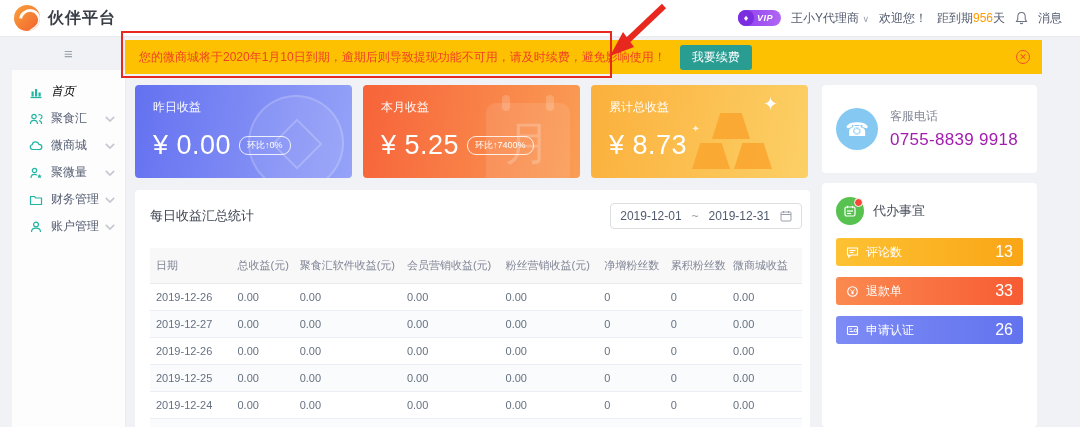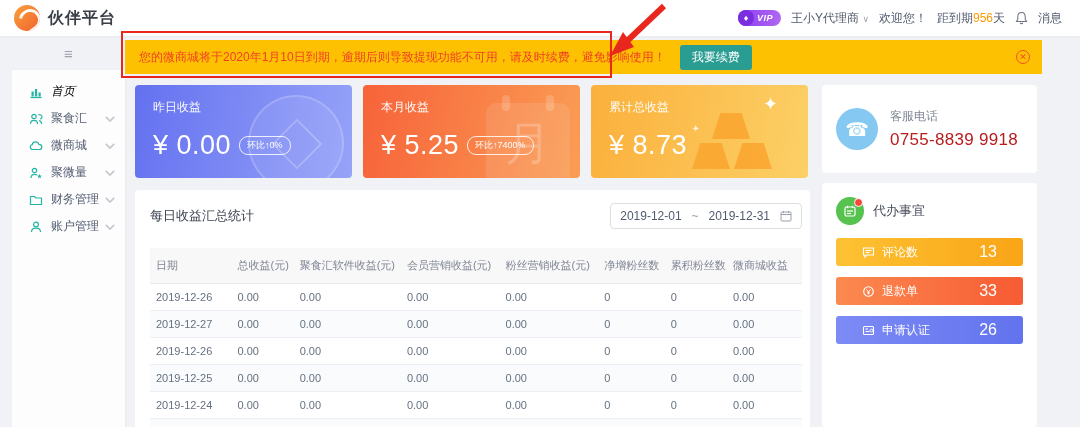--- a/index.html
+++ b/index.html
@@ -78,31 +78,31 @@
   .ingot { position:absolute; background:#f9a42e; opacity:.85;
     clip-path:polygon(22% 0,78% 0,100% 100%,0 100%); }
   .spark { position:absolute; color:#fff; }
 
   
   .svc-card { position:absolute; left:822px; top:85px; width:215px; height:88px; background:#fff;
     border-radius:4px; display:flex; align-items:center; padding:0 14px; gap:12px; }
   .svc-circle { width:42px; height:42px; border-radius:50%; background:#85c9f3; color:#fff;
     display:flex; align-items:center; justify-content:center; font-size:19px; flex:none; }
   .svc-label { font-size:12px; color:#808695; }
-  .svc-phone { font-size:17px; color:#b91c1c; margin-top:5px; letter-spacing:.3px; }
+  .svc-phone { font-size:17px; color:#a21caf; margin-top:5px; letter-spacing:.3px; }
 
   .todo-card { position:absolute; left:822px; top:183px; width:215px; height:244px; background:#fff;
     border-radius:4px; padding:14px 14px 0 14px; }
   .todo-head { display:flex; align-items:center; gap:9px; margin-bottom:13px; }
   .todo-icon { width:28px; height:28px; border-radius:50%; background:#57c24f; position:relative;
     display:flex; align-items:center; justify-content:center; }
   .todo-icon:after { content:""; position:absolute; right:1px; top:1px; width:7px; height:7px;
     border-radius:50%; background:#f5483b; border:1px solid #fff; }
   .todo-title { font-size:13px; color:#464c59; }
-  .todo-bar { height:28px; border-radius:3px; display:flex; align-items:center; padding:0 26px;
+  .todo-bar { height:28px; border-radius:3px; display:flex; align-items:center; padding:0 10px;
     color:#fff; margin-bottom:11px; cursor:pointer; }
   .todo-bar svg { width:13px; height:13px; margin-right:7px; }
   .todo-label { font-size:12px; flex:1; }
   .todo-count { font-size:16px; font-weight:500; }
   .tb1 { background:linear-gradient(90deg,#fdc233,#f9a516); }
   .tb2 { background:linear-gradient(90deg,#fb8a50,#f75b33); }
   .tb3 { background:linear-gradient(90deg,#7d8bf5,#6273ee); }
 
   
   .earn-panel { position:absolute; left:135px; top:190px; width:675px; height:237px; background:#fff;

